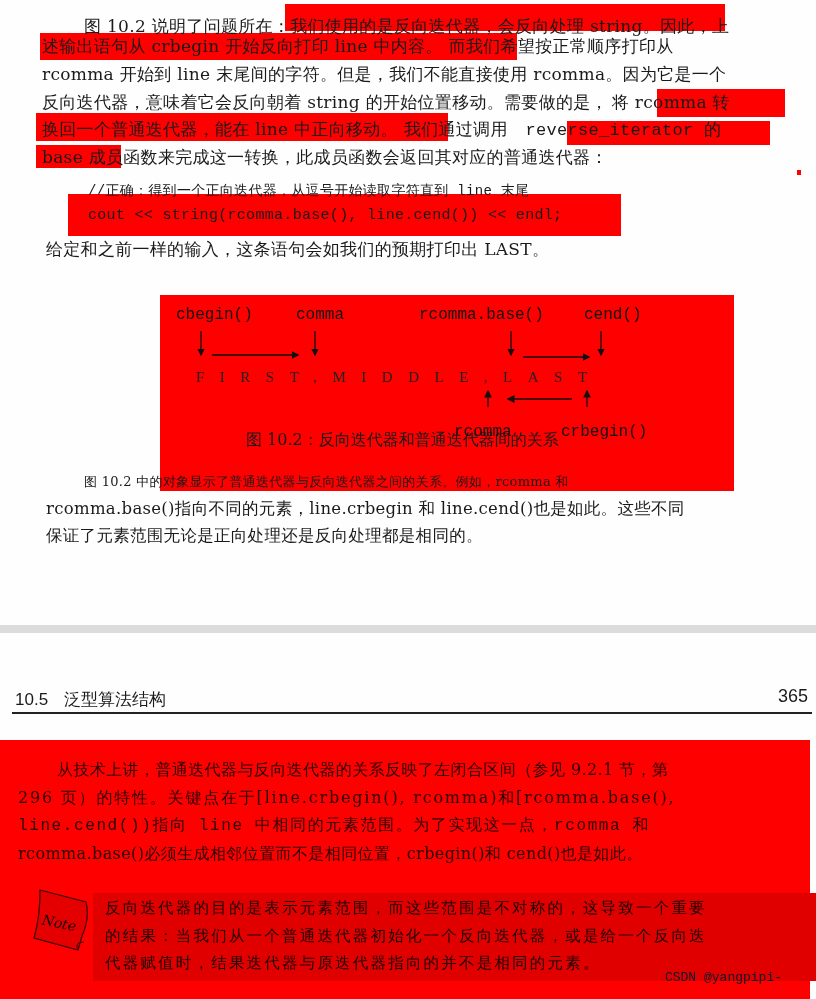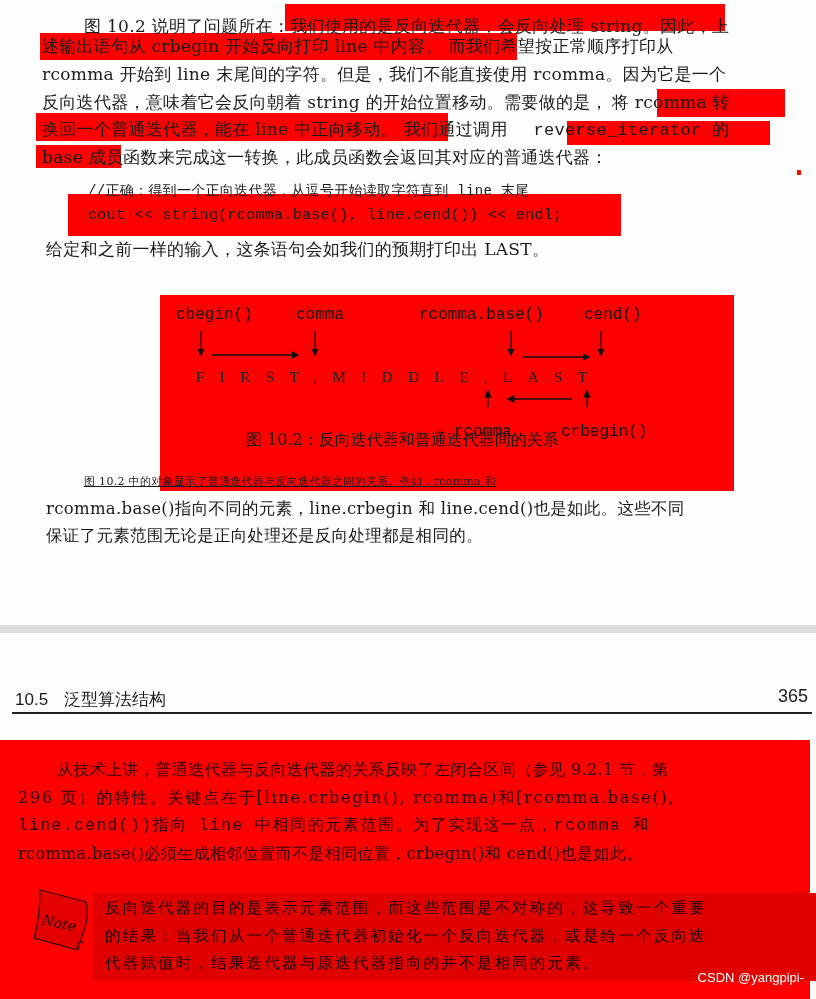--- a/index.html
+++ b/index.html
@@ -15,21 +15,21 @@
   .seq { position: absolute; font-family: "Liberation Serif", serif; font-size: 15px; letter-spacing: 15.5px; white-space: nowrap; color: #222; }
   .caption { position: absolute; left: 246px; top: 430px; font-size: 16px; white-space: nowrap; }
   .sep { position: absolute; left: 0; top: 625px; width: 816px; height: 8px; background: #dcdcdc; }
   .header-title { position: absolute; left: 15px; top: 688px; font-family: "Liberation Sans", sans-serif; font-size: 17px; white-space: nowrap; }
   .page-num { position: absolute; right: 8px; top: 686px; font-family: "Liberation Sans", sans-serif; font-size: 18px; }
   .header-rule { position: absolute; left: 12px; top: 712px; width: 800px; height: 2px; background: #222; }
   .redblock { position: absolute; left: 0; top: 740px; width: 810px; height: 259px; background: #ff0000; }
   .rline { position: absolute; white-space: nowrap; font-size: 16px; line-height: 28px; letter-spacing: 0.4px; color: #2a0000; }
   .note-box { position: absolute; left: 93px; top: 893px; width: 756px; height: 88px; background: #e00000; }
   .note-line { position: absolute; left: 12px; font-family: "DejaVu Serif", serif; font-size: 15.5px; letter-spacing: 2.2px; color: #1a0000; white-space: nowrap; }
-  .watermark { position: absolute; right: 6px; top: 972px; font-family: Liberation Sans, sans-serif; font-size: 13px; color: #ffffff; }
+  .watermark { position: absolute; right: 28px; top: 972px; font-family: Liberation Mono, monospace; font-size: 13px; color: #0f172a; }
 </style>
 </head>
 <body>
 
 <div>
 
   <div class="hl" style="left:285px;top:4px;width:440px;height:27px;"></div>
   <div class="hl" style="left:40px;top:33px;width:477px;height:27px;"></div>
   <div class="hl" style="left:657px;top:89px;width:128px;height:28px;"></div>
   <div class="hl" style="left:36px;top:113px;width:412px;height:28px;"></div>
@@ -44,21 +44,21 @@
   <div class="line" style="left:42px;top:33px;">
     <span>述输出语句从 crbegin 开始反向打印 line 中内容。</span><span style="margin-left:6px;">而我们希望按正常顺序打印从</span>
   </div>
   <div class="line" style="left:42px;top:61px;">
     <span>rcomma 开始到 line 末尾间的字符。但是，我们不能直接使用 rcomma。因为它是一个</span>
   </div>
   <div class="line" style="left:42px;top:89px;">
     <span>反向迭代器，意味着它会反向朝着 string 的开始位置移动。需要做的是，</span><span style="margin-left:4px;">将 rcomma 转</span>
   </div>
   <div class="line" style="left:42px;top:116px;">
-    <span>换回一个普通迭代器，能在 line 中正向移动。</span><span style="margin-left:6px;">我们通过调用 </span><span class="mono" style="margin-left:20px;">reverse_iterator </span><span>的</span>
+    <span>换回一个普通迭代器，能在 line 中正向移动。</span><span style="margin-left:6px;">我们通过调用 </span><span class="mono" style="margin-left:12px;">reverse_iterator </span><span>的</span>
   </div>
   <div class="line" style="left:42px;top:144px;">
     <span>base 成</span><span>员函数来完成这一转换，此成员函数会返回其对应的普通迭代器：</span>
   </div>
 
   <div class="line code" style="left:88px;top:178px;font-size:14px;">//正确：得到一个正向迭代器，从逗号开始读取字符直到 line 末尾</div>
   <div class="line code" style="left:88px;top:203px;font-size:15px;">cout &lt;&lt; string(rcomma.base(), line.cend()) &lt;&lt; endl;</div>
 
   <div class="line" style="left:46px;top:236px;">给定和之前一样的输入，这条语句会如我们的预期打印出 LAST。</div>
 
@@ -87,21 +87,21 @@
       </g>
     </svg>
 
     <span class="seq" style="left:36px;top:74px;">FIRST,MIDDLE,LAST</span>
 
     <span class="dlabel" style="left:294px;top:128px;">rcomma</span>
     <span class="dlabel" style="left:401px;top:128px;">crbegin()</span>
   </div>
   <div class="caption">图 10.2：反向迭代器和普通迭代器间的关系</div>
 
-  <div class="line" style="left:84px;top:469px;font-size:11px;text-decoration:underline;">图 10.2 中的对象显示了普通迭代器与反向迭代器之间的关系。例如，rcomma 和</div>
+  <div class="line" style="left:84px;top:469px;font-size:13px;">图 10.2 中的对象显示了普通迭代器与反向迭代器之间的关系。例如，rcomma 和</div>
   <div class="line" style="left:46px;top:496px;font-size:16.5px;">rcomma.base()指向不同的元素，line.crbegin 和 line.cend()也是如此。这些不同</div>
   <div class="line" style="left:46px;top:523px;font-size:16.5px;text-align:right;">保证了元素范围无论是正向处理还是反向处理都是相同的。</div>
 </div>
 
 <div class="sep"></div>
 
 <div>
   <div class="header-title">
     <span>10.5</span><span style="margin-left:16px;">泛型算法结构</span>
   </div>

